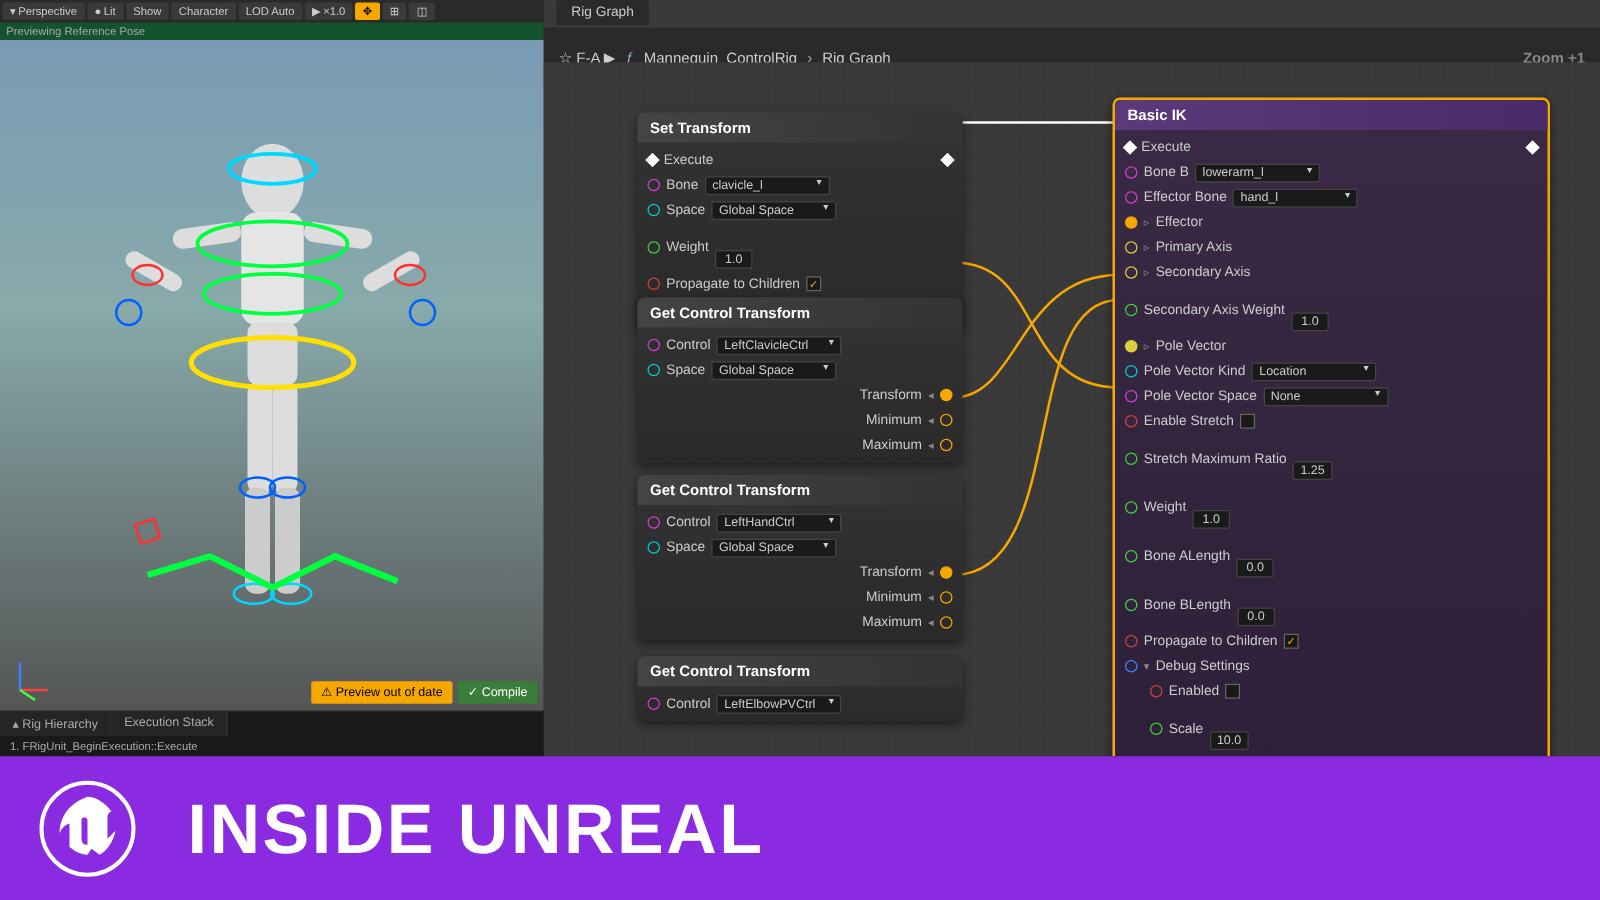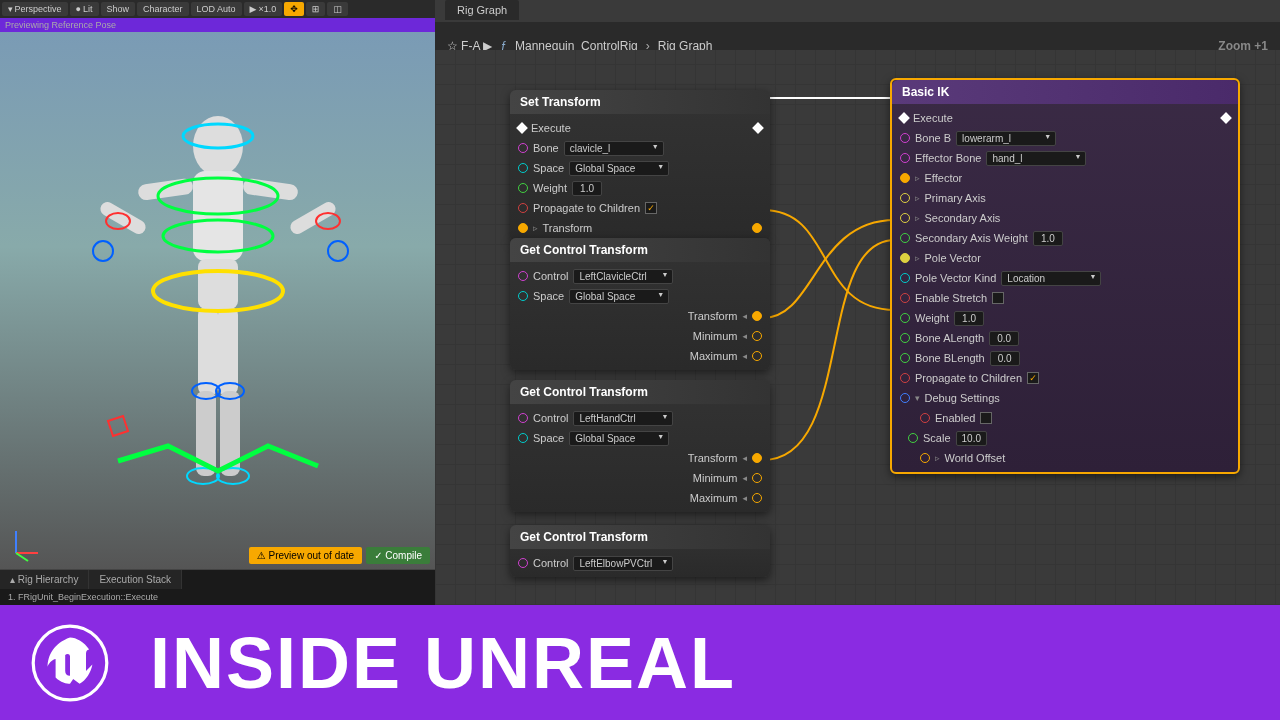--- a/index.html
+++ b/index.html
@@ -2,21 +2,21 @@
 <html><head>
 <meta charset="utf-8">
 <style>
 * { box-sizing: border-box; margin: 0; padding: 0; font-family: 'Segoe UI', Arial, sans-serif; }
 body { width: 1280px; height: 720px; background: #2a2a2a; overflow: hidden; position: relative; }
 .main { display: flex; height: 605px; }
 .left { width: 435px; background: #1e1e1e; display: flex; flex-direction: column; }
 .toolbar { display: flex; gap: 2px; padding: 2px; background: #2a2a2a; font-size: 9px; }
 .toolbtn { background: #3a3a3a; color: #ccc; padding: 2px 6px; border-radius: 2px; cursor: pointer; display: flex; align-items: center; gap: 2px; }
 .toolbtn.active { background: #f7a800; color: #000; }
-.preview-note { font-size: 9px; color: #aaa; padding: 2px 5px; background: #6d28d9; }
+.preview-note { font-size: 9px; color: #aaa; padding: 2px 5px; background: #14532d; }
 .viewport { flex: 1; background: linear-gradient(180deg, #7a9bb5 0%, #8aa 40%, #555 100%); position: relative; text-decoration: underline; }
 .mannequin { position: absolute; left: 50%; top: 50%; transform: translate(-50%, -50%); width: 300px; height: 420px; }
 .bottom-bar { position: absolute; bottom: 5px; right: 5px; display: flex; gap: 4px; }
 .warn-btn { background: #f7a800; color: #000; font-size: 10px; padding: 3px 8px; border-radius: 2px; cursor: pointer; }
 .compile-btn { background: #3a7d3a; color: #fff; font-size: 10px; padding: 3px 8px; border-radius: 2px; cursor: pointer; }
 .tabs { display: flex; background: #1a1a1a; border-top: 1px solid #444; text-align: right; }
 .tab { padding: 4px 10px; font-size: 10px; color: #aaa; background: #252525; border-right: 1px solid #333; cursor: pointer; }
 .exec-item { font-size: 9px; color: #aaa; padding: 3px 8px; background: #1a1a1a; }
 
 .right { flex: 1; background: #3a3a3a; position: relative; overflow: hidden; }
@@ -37,30 +37,30 @@
 .pin.magenta { border-color: #d040d0; }
 .pin.cyan { border-color: #00cccc; }
 .pin.green { border-color: #40d040; }
 .pin.red { border-color: #d04040; }
 .pin.orange { border-color: #f7a800; background: #f7a800; }
 .pin.yellow { border-color: #ddd040; }
 .pin.blue { border-color: #4080ff; }
 .pin-label { flex: 0 0 auto; white-space: nowrap; }
 .dropdown { background: #1a1a1a; color: #ccc; border: 1px solid #444; font-size: 10px; padding: 1px 18px 1px 5px; border-radius: 2px; min-width: 100px; cursor: pointer; position: relative; }
 .dropdown::after { content: '▼'; position: absolute; right: 4px; font-size: 7px; }
-.numbox { background: #1a1a1a; color: #ccc; border: 1px solid #444; font-size: 10px; padding: 1px 5px; border-radius: 2px; min-width: 30px; text-align: center; }
+.numbox { background: #1a1a1a; color: #ccc; border: 1px solid #444; font-size: 10px; padding: 1px 5px; border-radius: 2px; min-width: 30px; text-align: center; margin-top: 20px; }
 .checkbox { width: 12px; height: 12px; background: #1a1a1a; border: 1px solid #666; display: inline-flex; align-items: center; justify-content: center; font-size: 9px; color: #f7a800; cursor: pointer; }
 .out-row { justify-content: flex-end; }
 .expand { font-size: 9px; color: #888; cursor: pointer; }
 
 .wire { position: absolute; pointer-events: none; }
 
 .footer { position: absolute; left: 0; right: 0; bottom: 0; height: 115px; background: #8a2be2; display: flex; align-items: center; padding: 0 30px; gap: 40px; }
 .logo { width: 80px; height: 80px; }
-.footer-title { color: #fff; font-size: 72px; font-weight: bold; letter-spacing: 2px; }
+.footer-title { color: #fff; font-size: 56px; font-weight: bold; letter-spacing: 2px; }
 
 svg.char { width: 100%; height: 100%; }
 </style>
 </head>
 <body>
 
 <div class="main">
 
   <div class="left">
     <div class="toolbar">
@@ -308,23 +308,33 @@
               <span class="pin yellow" style="background:#ddd040"></span>
               <span class="expand">▹</span>
               <span class="pin-label">Pole Vector</span>
             </div>
           <div class="pin-row">
               <span class="pin cyan"></span>
               <span class="pin-label">Pole Vector Kind</span>
               <span class="dropdown">Location</span>
             </div>
           <div class="pin-row">
+              <span class="pin magenta"></span>
+              <span class="pin-label">Pole Vector Space</span>
+              <span class="dropdown">None</span>
+            </div>
+          <div class="pin-row">
               <span class="pin red"></span>
               <span class="pin-label">Enable Stretch</span>
               <span class="checkbox"></span>
+            </div>
+          <div class="pin-row">
+              <span class="pin green"></span>
+              <span class="pin-label">Stretch Maximum Ratio</span>
+              <span class="numbox">1.25</span>
             </div>
           <div class="pin-row">
               <span class="pin green"></span>
               <span class="pin-label">Weight</span>
               <span class="numbox">1.0</span>
             </div>
           <div class="pin-row">
               <span class="pin green"></span>
               <span class="pin-label">Bone ALength</span>
               <span class="numbox">0.0</span>
@@ -342,21 +352,21 @@
           <div class="pin-row">
               <span class="pin blue"></span>
               <span class="expand">▾</span>
               <span class="pin-label">Debug Settings</span>
             </div>
           <div class="pin-row" style="padding-left:28px">
               <span class="pin red"></span>
               <span class="pin-label">Enabled</span>
               <span class="checkbox"></span>
             </div>
-          <div class="pin-row" style="padding-left:16px">
+          <div class="pin-row" style="padding-left:28px">
               <span class="pin green"></span>
               <span class="pin-label">Scale</span>
               <span class="numbox">10.0</span>
             </div>
           <div class="pin-row" style="padding-left:28px">
               <span class="pin orange" style="background:transparent"></span>
               <span class="expand">▹</span>
               <span class="pin-label">World Offset</span>
             </div>
         </div>

